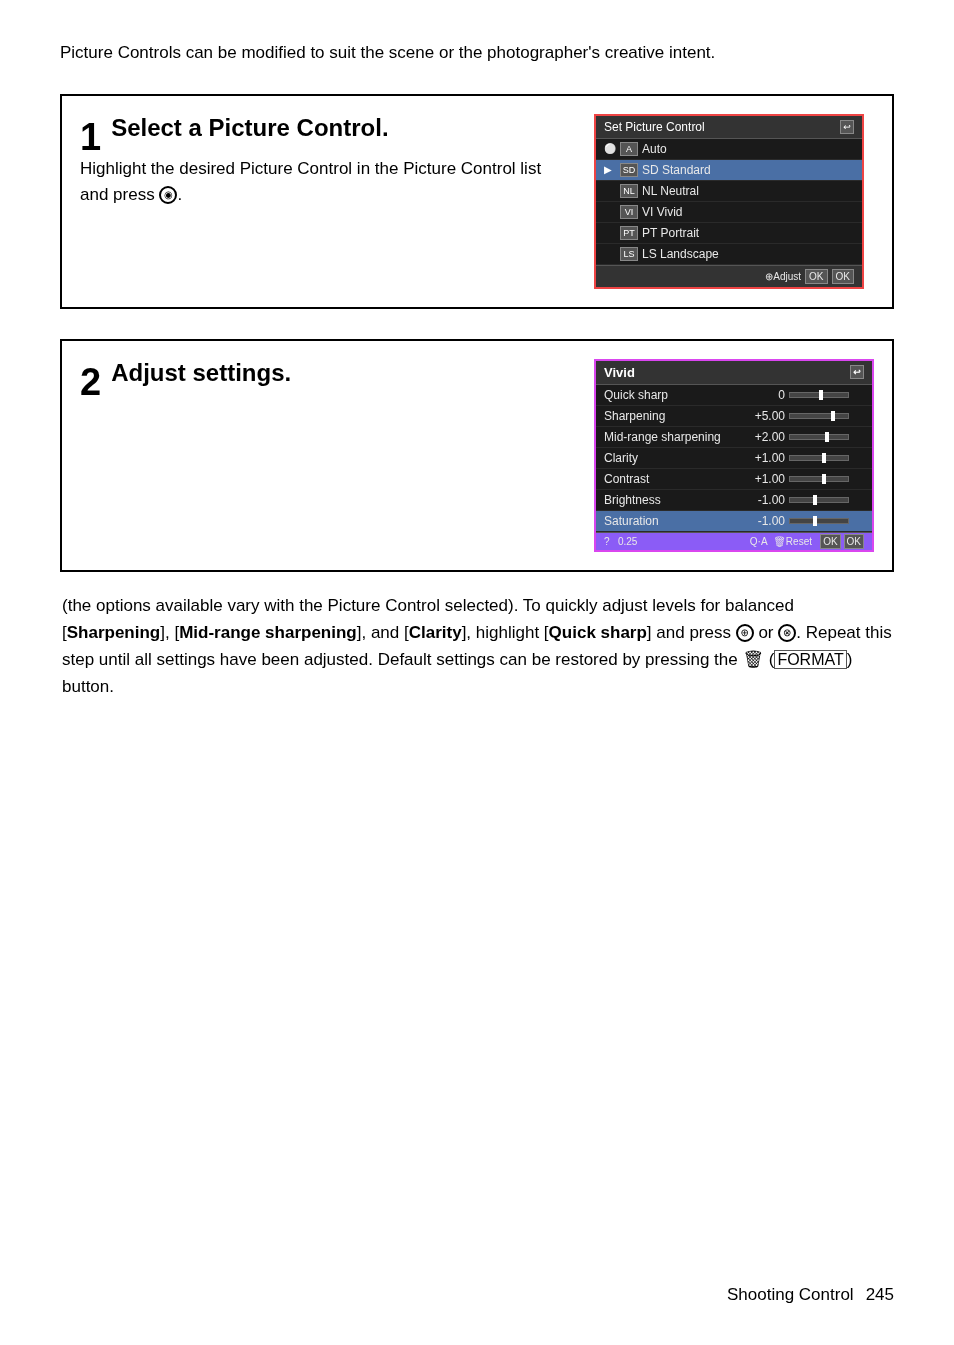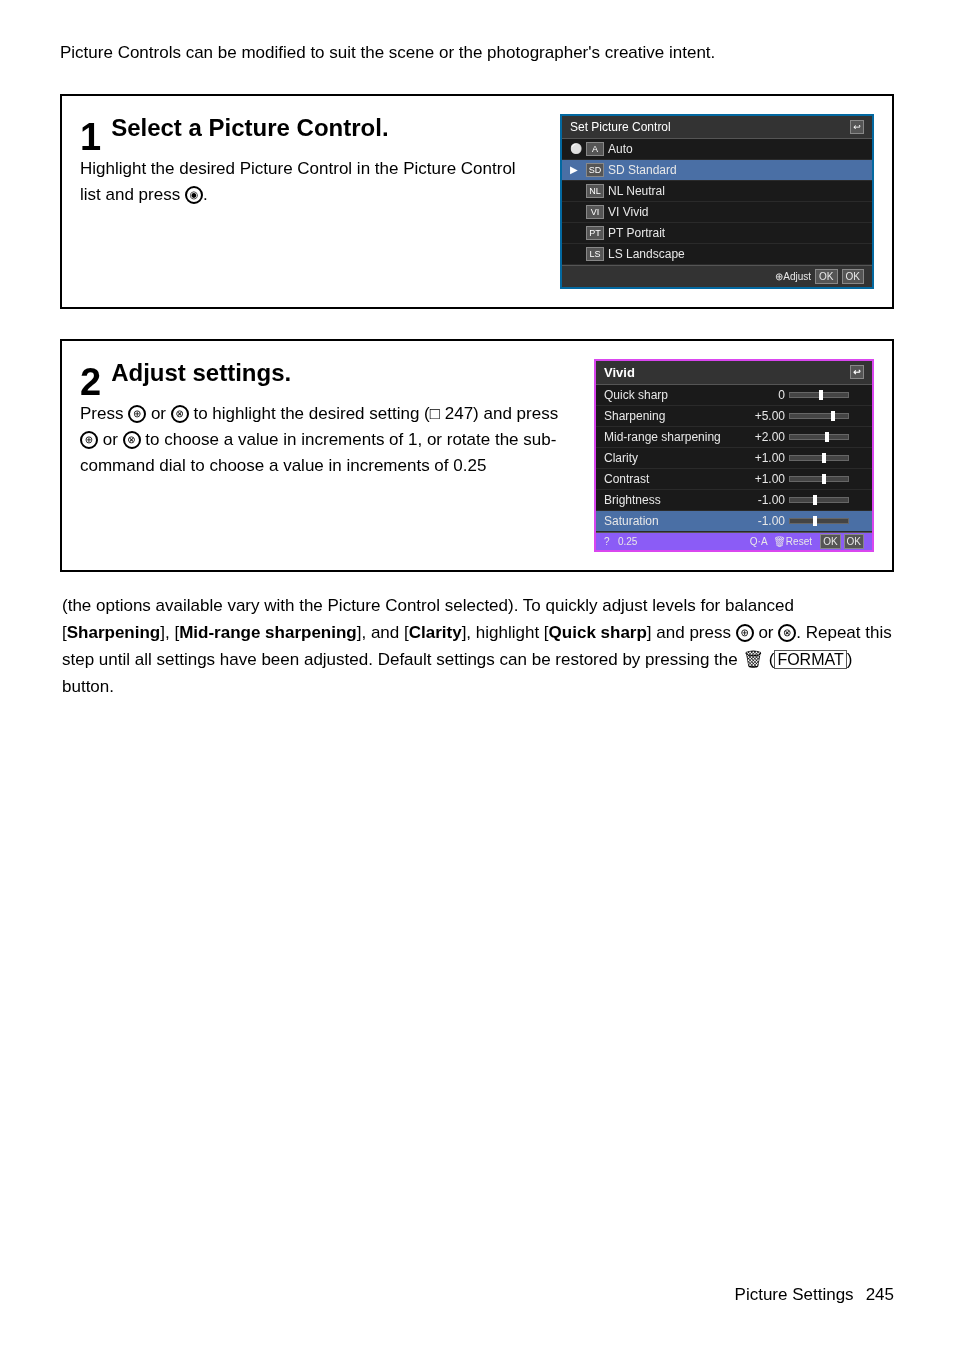--- a/index.html
+++ b/index.html
@@ -69,26 +69,26 @@
     }
 
     .step-body {
       font-size: 17px;
       line-height: 1.55;
       clear: both;
     }
 
     
     .camera-ui {
-      border: 2px solid #0369a1;
+      border: 2px solid #ef4444;
       background: #1a1a1a;
       color: #e8e8e8;
       font-size: 12px;
       font-family: Arial, sans-serif;
-      width: 314px;
+      width: 270px;
     }
 
     .camera-ui-header {
       background: #333;
       color: #fff;
       padding: 4px 8px;
       font-size: 12px;
       display: flex;
       justify-content: space-between;
       align-items: center;
@@ -342,23 +342,20 @@
       </div>
     </div>
   </div>
 
   <div class="step2-content">
     <div class="step2-left">
       <div>
         <span class="step-number">2</span>
         <span class="step-heading">Adjust settings.</span>
       </div>
-      <p class="step-body">
-        Press <span class="circle-icon">⊕</span> or <span class="circle-icon">⊗</span> to highlight the desired setting (□&nbsp;247) and press <span class="circle-icon">⊕</span> or <span class="circle-icon">⊗</span> <span>to</span> choose a value in increments of 1, or rotate the sub-command dial to choose a value in increments of 0.25
-      </p>
     </div>
     <div class="step2-right">
 
       <div class="camera-ui2">
         <div class="camera-ui2-header">
           <span>Vivid</span>
           <span class="back-icon">↩</span>
         </div>
 
         <div class="camera-ui2-row">
@@ -445,15 +442,15 @@
     (the options available vary with the Picture Control selected). To quickly adjust levels for balanced
     [<strong>Sharpening</strong>], [<strong>Mid-range sharpening</strong>], and [<strong>Clarity</strong>],
     highlight [<strong>Quick sharp</strong>] and press <span class="circle-icon">⊕</span> or <span class="circle-icon">⊗</span>. Repeat this step
     until all settings have been adjusted. Default settings can be
     restored by pressing the 🗑 (<span style="font-size:16px; border:1px solid #555; padding:0 2px;">FORMAT</span>) button.
   </p>
 
 </div>
 
 <div style="position:absolute; bottom:40px; right:60px; display:flex; align-items:center; gap:12px;">
-  <span class="shooting-settings">Picture Settings</span>
+  <span class="shooting-settings">Shooting Control</span>
   <span class="page-num">245</span>
 </div>
 
 </body></html>

